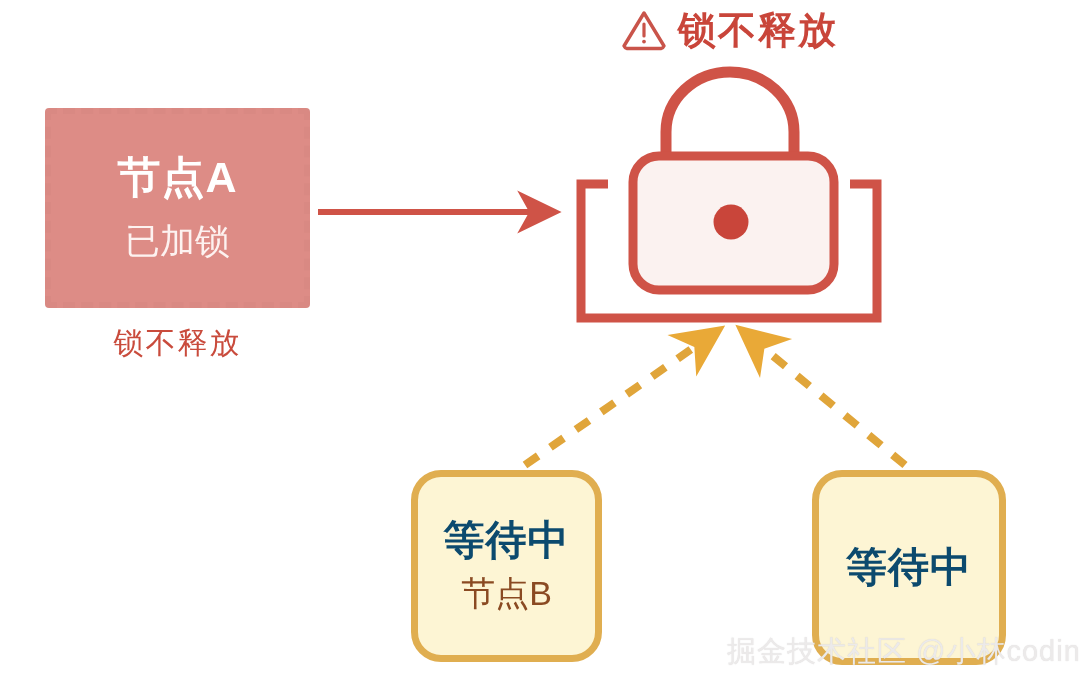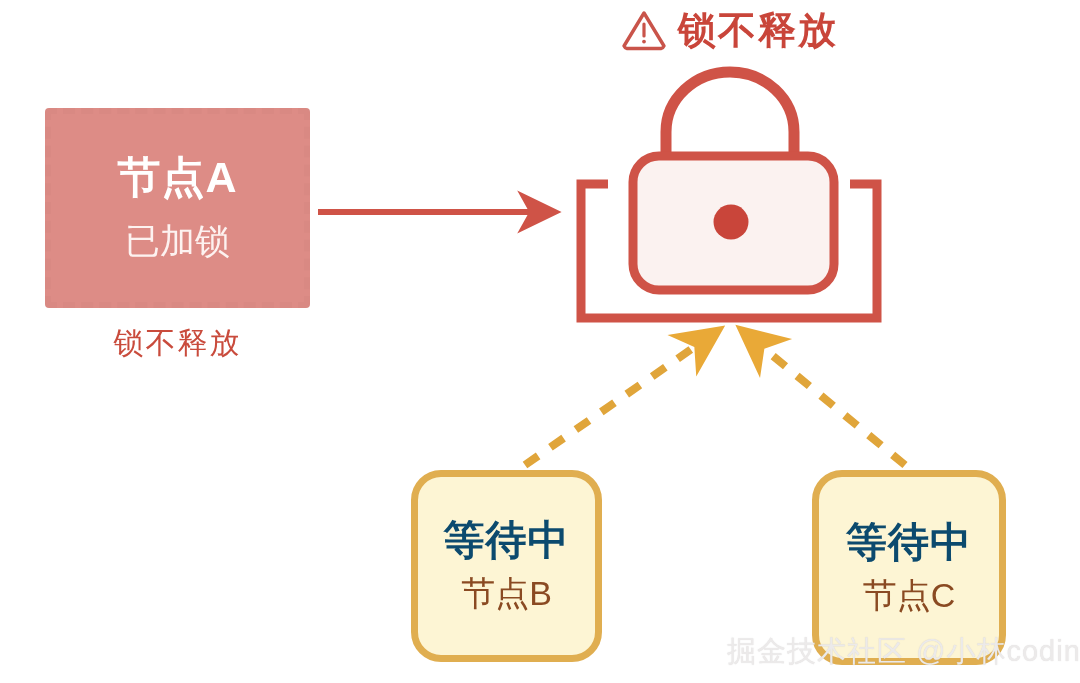--- a/index.html
+++ b/index.html
@@ -181,18 +181,17 @@
   </div>
   <div class="node-a-caption">锁不释放</div>
 
   <div class="node-wait node-b">
     <div class="wait-title">等待中</div>
     <div class="wait-sub">节点B</div>
   </div>
 
   <div class="node-wait node-c">
     <div class="wait-title">等待中</div>
-    <div class="wait-sub">节点C</div>
   </div>
 
   <div class="watermark">掘金技术社区 @小林coding</div>
 
 </div>
 
 </body></html>

